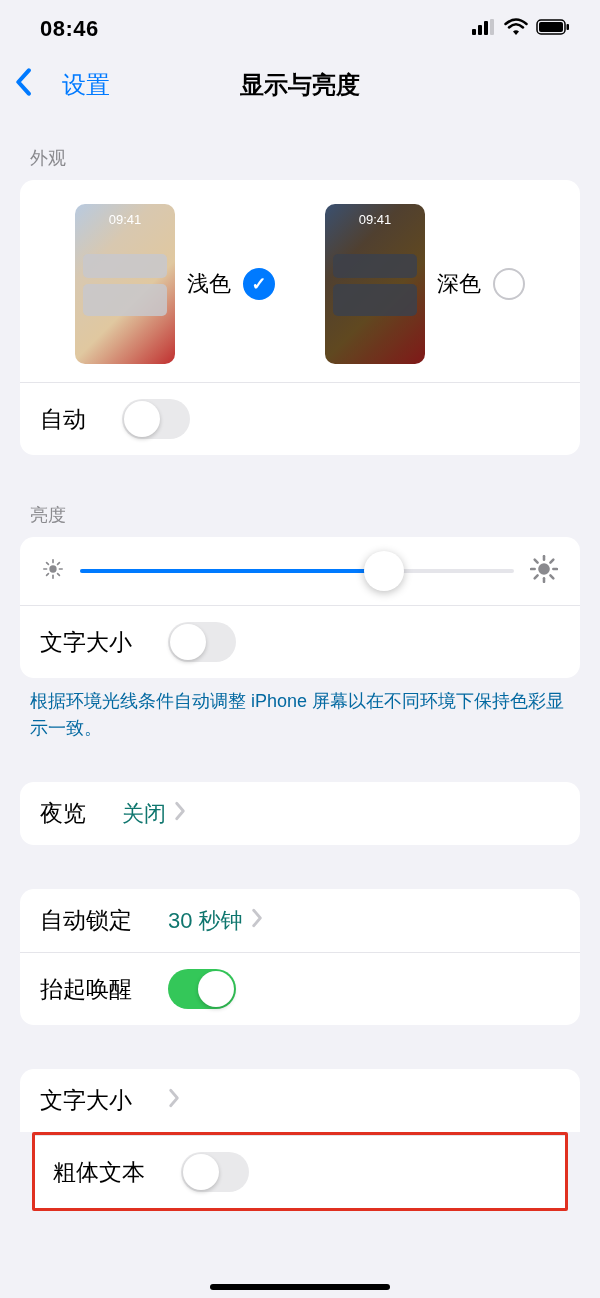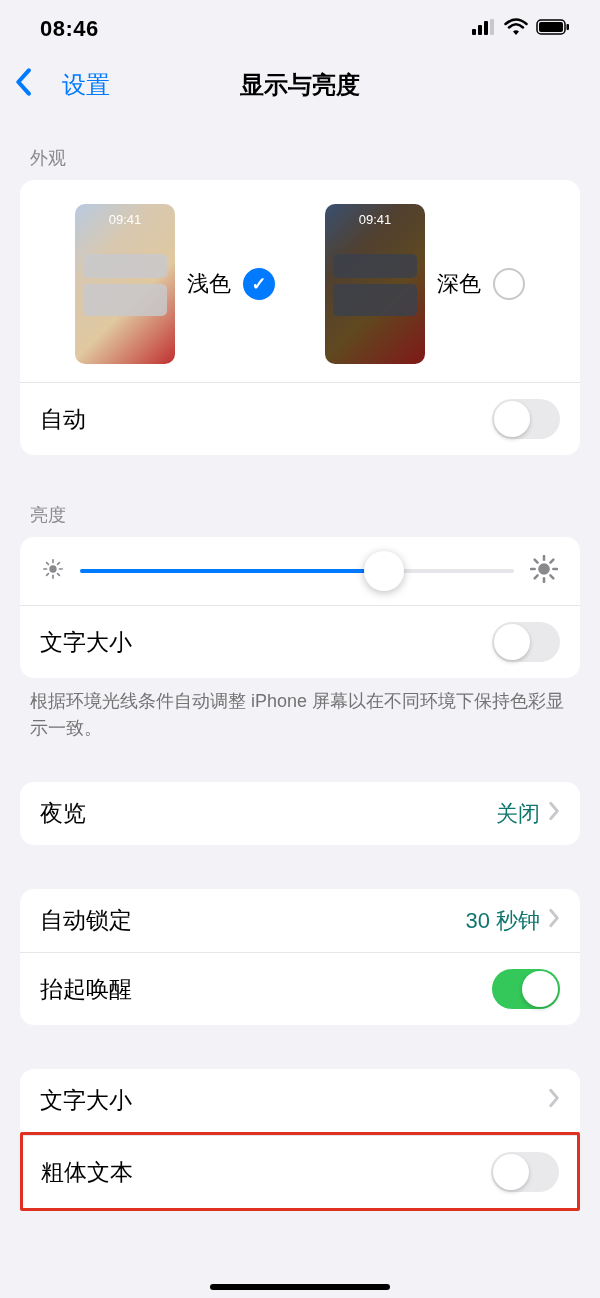--- a/index.html
+++ b/index.html
@@ -26,45 +26,45 @@
   .preview-time { position: absolute; top: 8px; left: 50%; transform: translateX(-50%); color: #fff; font-size: 13px; font-weight: 500; }
   .preview-widgets { position: absolute; top: 50px; left: 8px; right: 8px; }
   .widget-bar { height: 24px; border-radius: 5px; margin-bottom: 6px; }
   .wl { background: rgba(200,200,205,0.85); }
   .wd { background: rgba(60,65,75,0.85); }
   .option-label { font-size: 22px; }
   .radio { width: 32px; height: 32px; border-radius: 50%; border: 2.5px solid #c7c7cc; display: flex; align-items: center; justify-content: center; }
   .radio.selected { background: #007aff; border-color: #007aff; }
   .radio-check { color: #fff; font-size: 18px; font-weight: bold; }
   
-  .row { display: flex; align-items: center; justify-content: space-between; padding: 16px 20px; min-height: 60px; }
+  .row { display: flex; align-items: center; padding: 16px 20px; min-height: 60px; gap: 36px; }
   .row-label { font-size: 23px; }
   .row-value { font-size: 22px; color: #0f766e; display: flex; align-items: center; gap: 8px; }
   .row + .row, .divider-top { border-top: 1px solid #e5e5ea; }
   .chevron { color: #c7c7cc; }
   
   .toggle { width: 68px; height: 40px; border-radius: 20px; position: relative; transition: background 0.2s; }
   .toggle-off { background: #e9e9eb; }
   .toggle-on { background: #34c759; }
   .toggle-knob { position: absolute; width: 36px; height: 36px; background: #fff; border-radius: 50%; top: 2px; box-shadow: 0 2px 4px rgba(0,0,0,0.2); }
   .toggle-off .toggle-knob { left: 2px; }
   .toggle-on .toggle-knob { right: 2px; }
   
   .slider-row { display: flex; align-items: center; padding: 18px 22px; gap: 16px; border-bottom: 1px solid #e5e5ea; }
   .sun-small, .sun-large { color: #8a8a8e; }
   .slider-track { flex: 1; height: 4px; background: #e5e5ea; border-radius: 2px; position: relative; }
   .slider-fill { position: absolute; left: 0; top: 0; bottom: 0; background: #007aff; border-radius: 2px; }
   .slider-thumb { position: absolute; width: 40px; height: 40px; background: #fff; border-radius: 50%; top: 50%; transform: translate(-50%, -50%); box-shadow: 0 2px 8px rgba(0,0,0,0.25); }
   
-  .footer-text { font-size: 18px; color: #737373; padding: 10px 30px 0 30px; line-height: 1.5; }
+  .footer-text { font-size: 18px; color: #0369a1; padding: 10px 30px 0 30px; line-height: 1.5; }
   
   .gap { height: 40px; }
   .gap-sm { height: 44px; }
   
-  .highlight-box { border: 3px solid #e03020; margin: 0 20px; border-radius: 2px; }
+  .highlight-box { border: 3px solid #e03020; margin: 0 32px; border-radius: 2px; }
   .highlight-box .row { padding: 16px 18px; background: #fff; }
   
   .home-indicator { position: absolute; bottom: 8px; left: 50%; transform: translateX(-50%); width: 180px; height: 6px; background: #000; border-radius: 3px; }
 </style>
 </head>
 <body>
 
 <div class="status-bar">
   <div class="status-time">08:46</div>
   <div class="status-icons">

